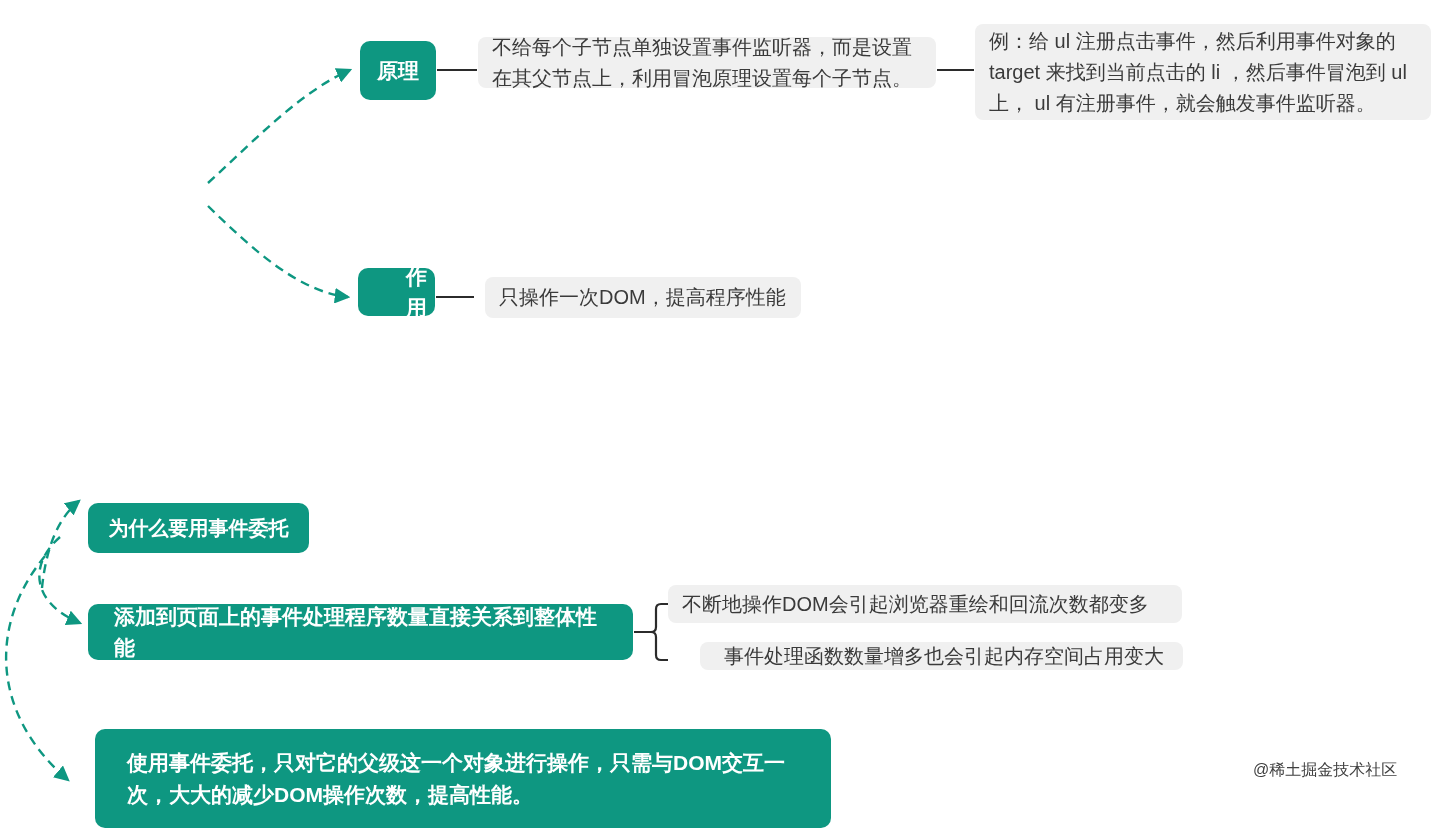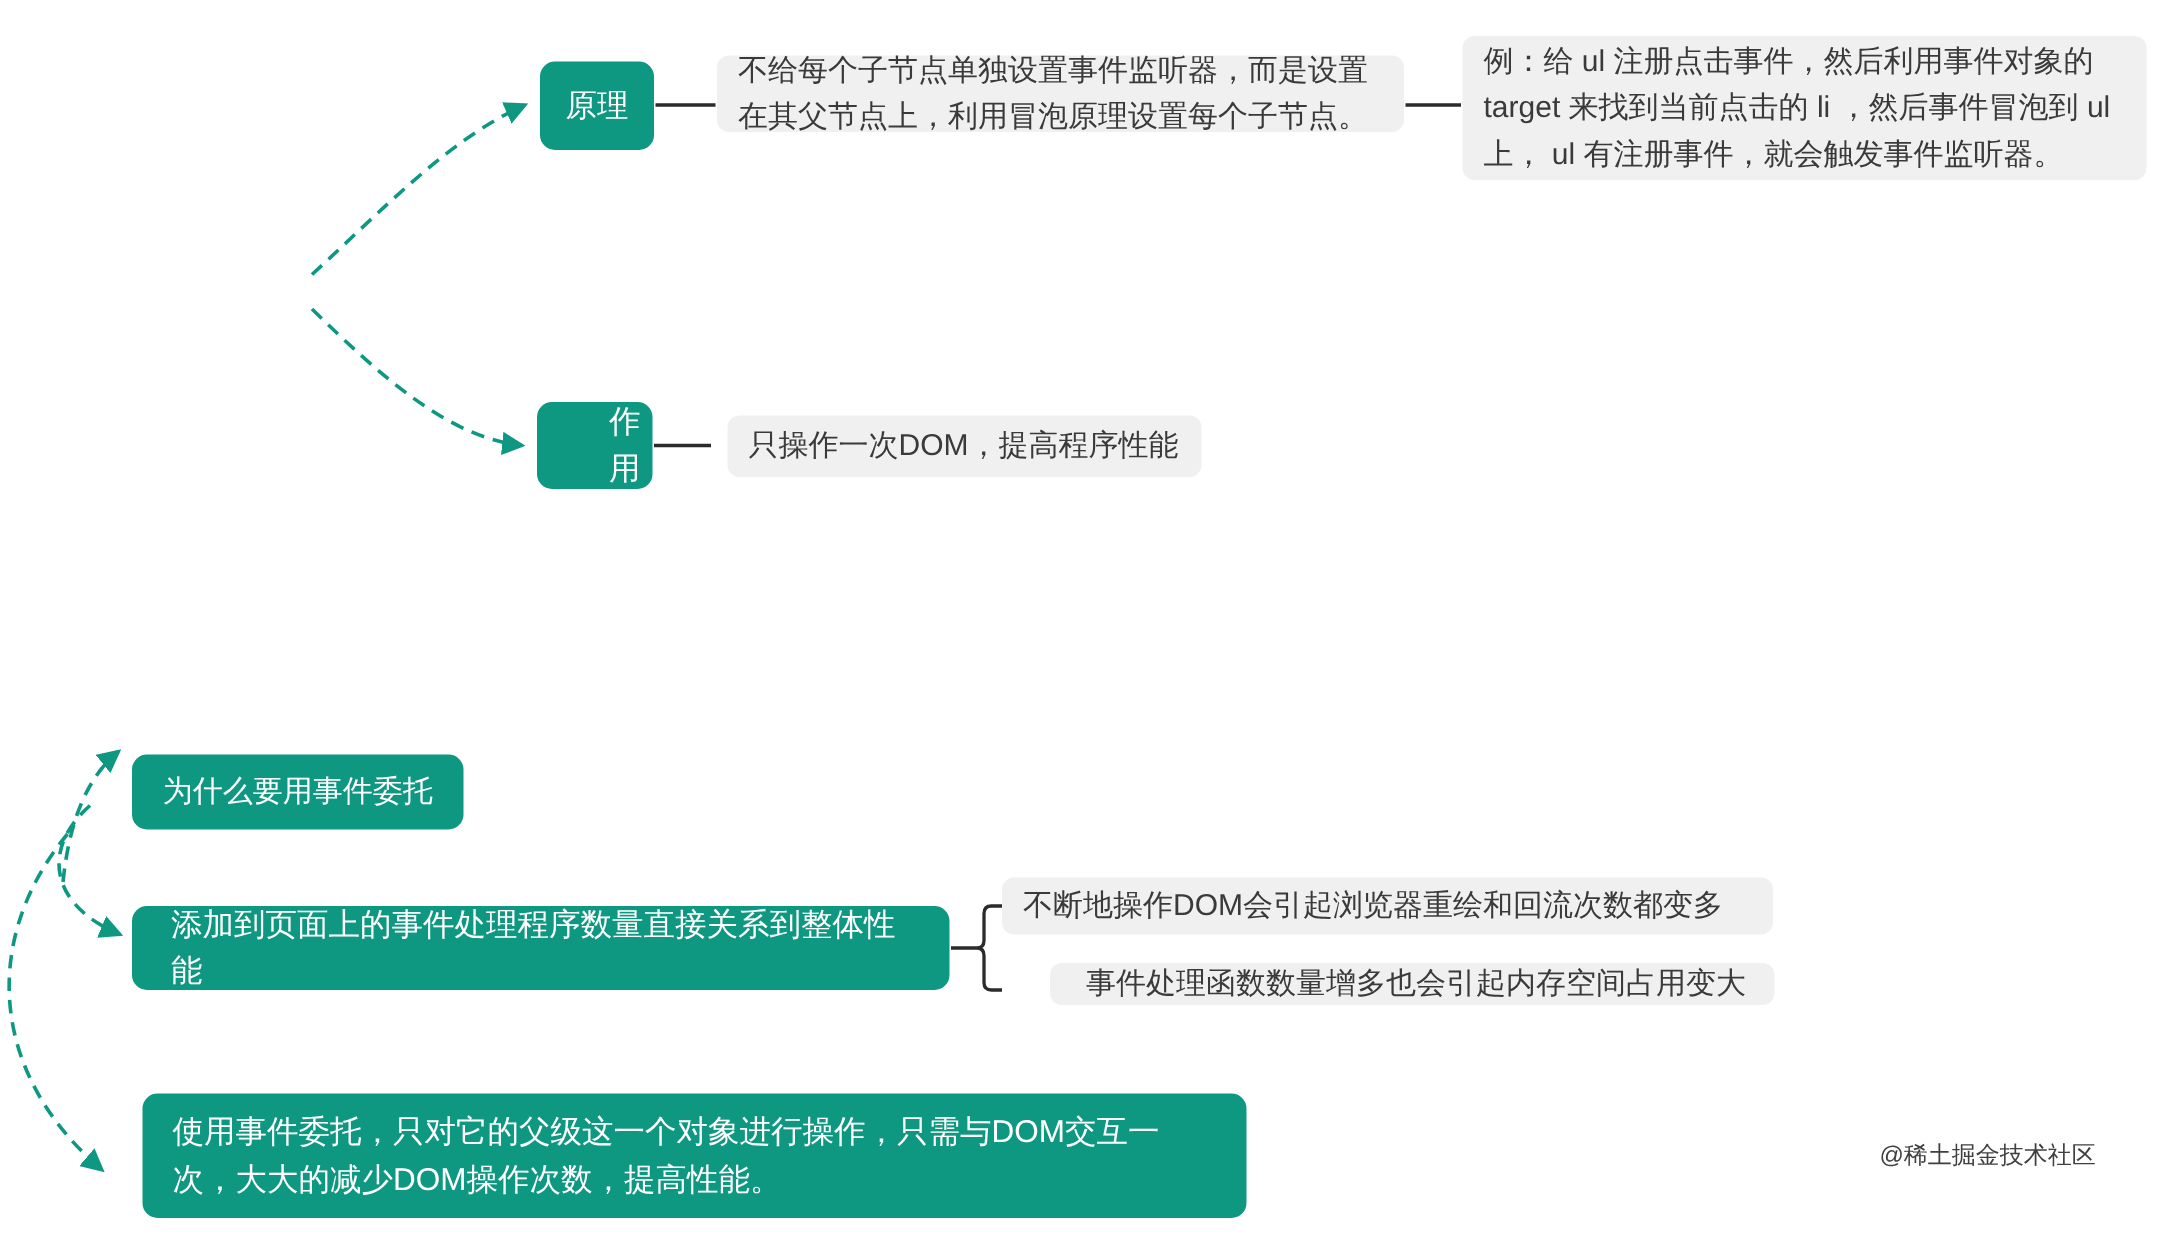--- a/index.html
+++ b/index.html
@@ -22,47 +22,47 @@
   }
   
   .tnode {
     position: absolute;
     background: #0e9781;
     color: #ffffff;
     border-radius: 10px;
     display: flex;
     align-items: center;
     justify-content: center;
-    font-weight: normal;
+    font-weight: bold;
     text-align: left;
     line-height: 1.5;
   }
   
   .gbox {
     position: absolute;
     background: #f0f0f0;
     color: #3a3a3a;
     border-radius: 8px;
     display: flex;
     align-items: center;
     font-size: 20px;
     line-height: 1.55;
     padding: 8px 14px;
   }
   #node-root1     { left: 90px;  top: 165px; width: 115px; height: 59px; font-size: 21px; }
   #node-principle { left: 360px; top: 41px;  width: 76px;  height: 59px; font-size: 21px; }
-  #node-effect    { left: 358px; top: 268px; width: 77px;  height: 58px; font-size: 21px; padding-left: 48px; }
+  #node-effect    { left: 358px; top: 268px; width: 77px;  height: 48px; font-size: 21px; padding-left: 48px; }
 
   #box-principle-desc { left: 478px; top: 37px;  width: 458px; height: 51px; }
   #box-example        { left: 975px; top: 24px;  width: 456px; height: 96px; }
   #box-effect-desc    { left: 485px; top: 277px; width: 316px; height: 41px; }
 
   #node-root2   { left: 88px; top: 475px; width: 221px; height: 50px; font-size: 20px; margin-top: 28px; }
   #node-reason1 { left: 88px; top: 604px; width: 545px; height: 56px; font-size: 21px; padding: 0 26px; justify-content: flex-start; }
-  #node-reason2 { left: 95px; top: 729px; width: 736px; height: 83px; font-size: 21px; padding: 10px 20px; justify-content: flex-start; align-items: center; }
+  #node-reason2 { left: 95px; top: 729px; width: 736px; height: 99px; font-size: 21px; padding: 10px 32px; justify-content: flex-start; align-items: center; }
 
   #box-detail1 { left: 668px; top: 585px; width: 514px; height: 38px; }
   #box-detail2 { left: 700px; top: 642px; width: 483px; height: 28px; padding-left: 24px; }
 
   #watermark {
     position: absolute;
     left: 1253px;
     top: 760px;
     font-size: 16px;
     color: #404040;

